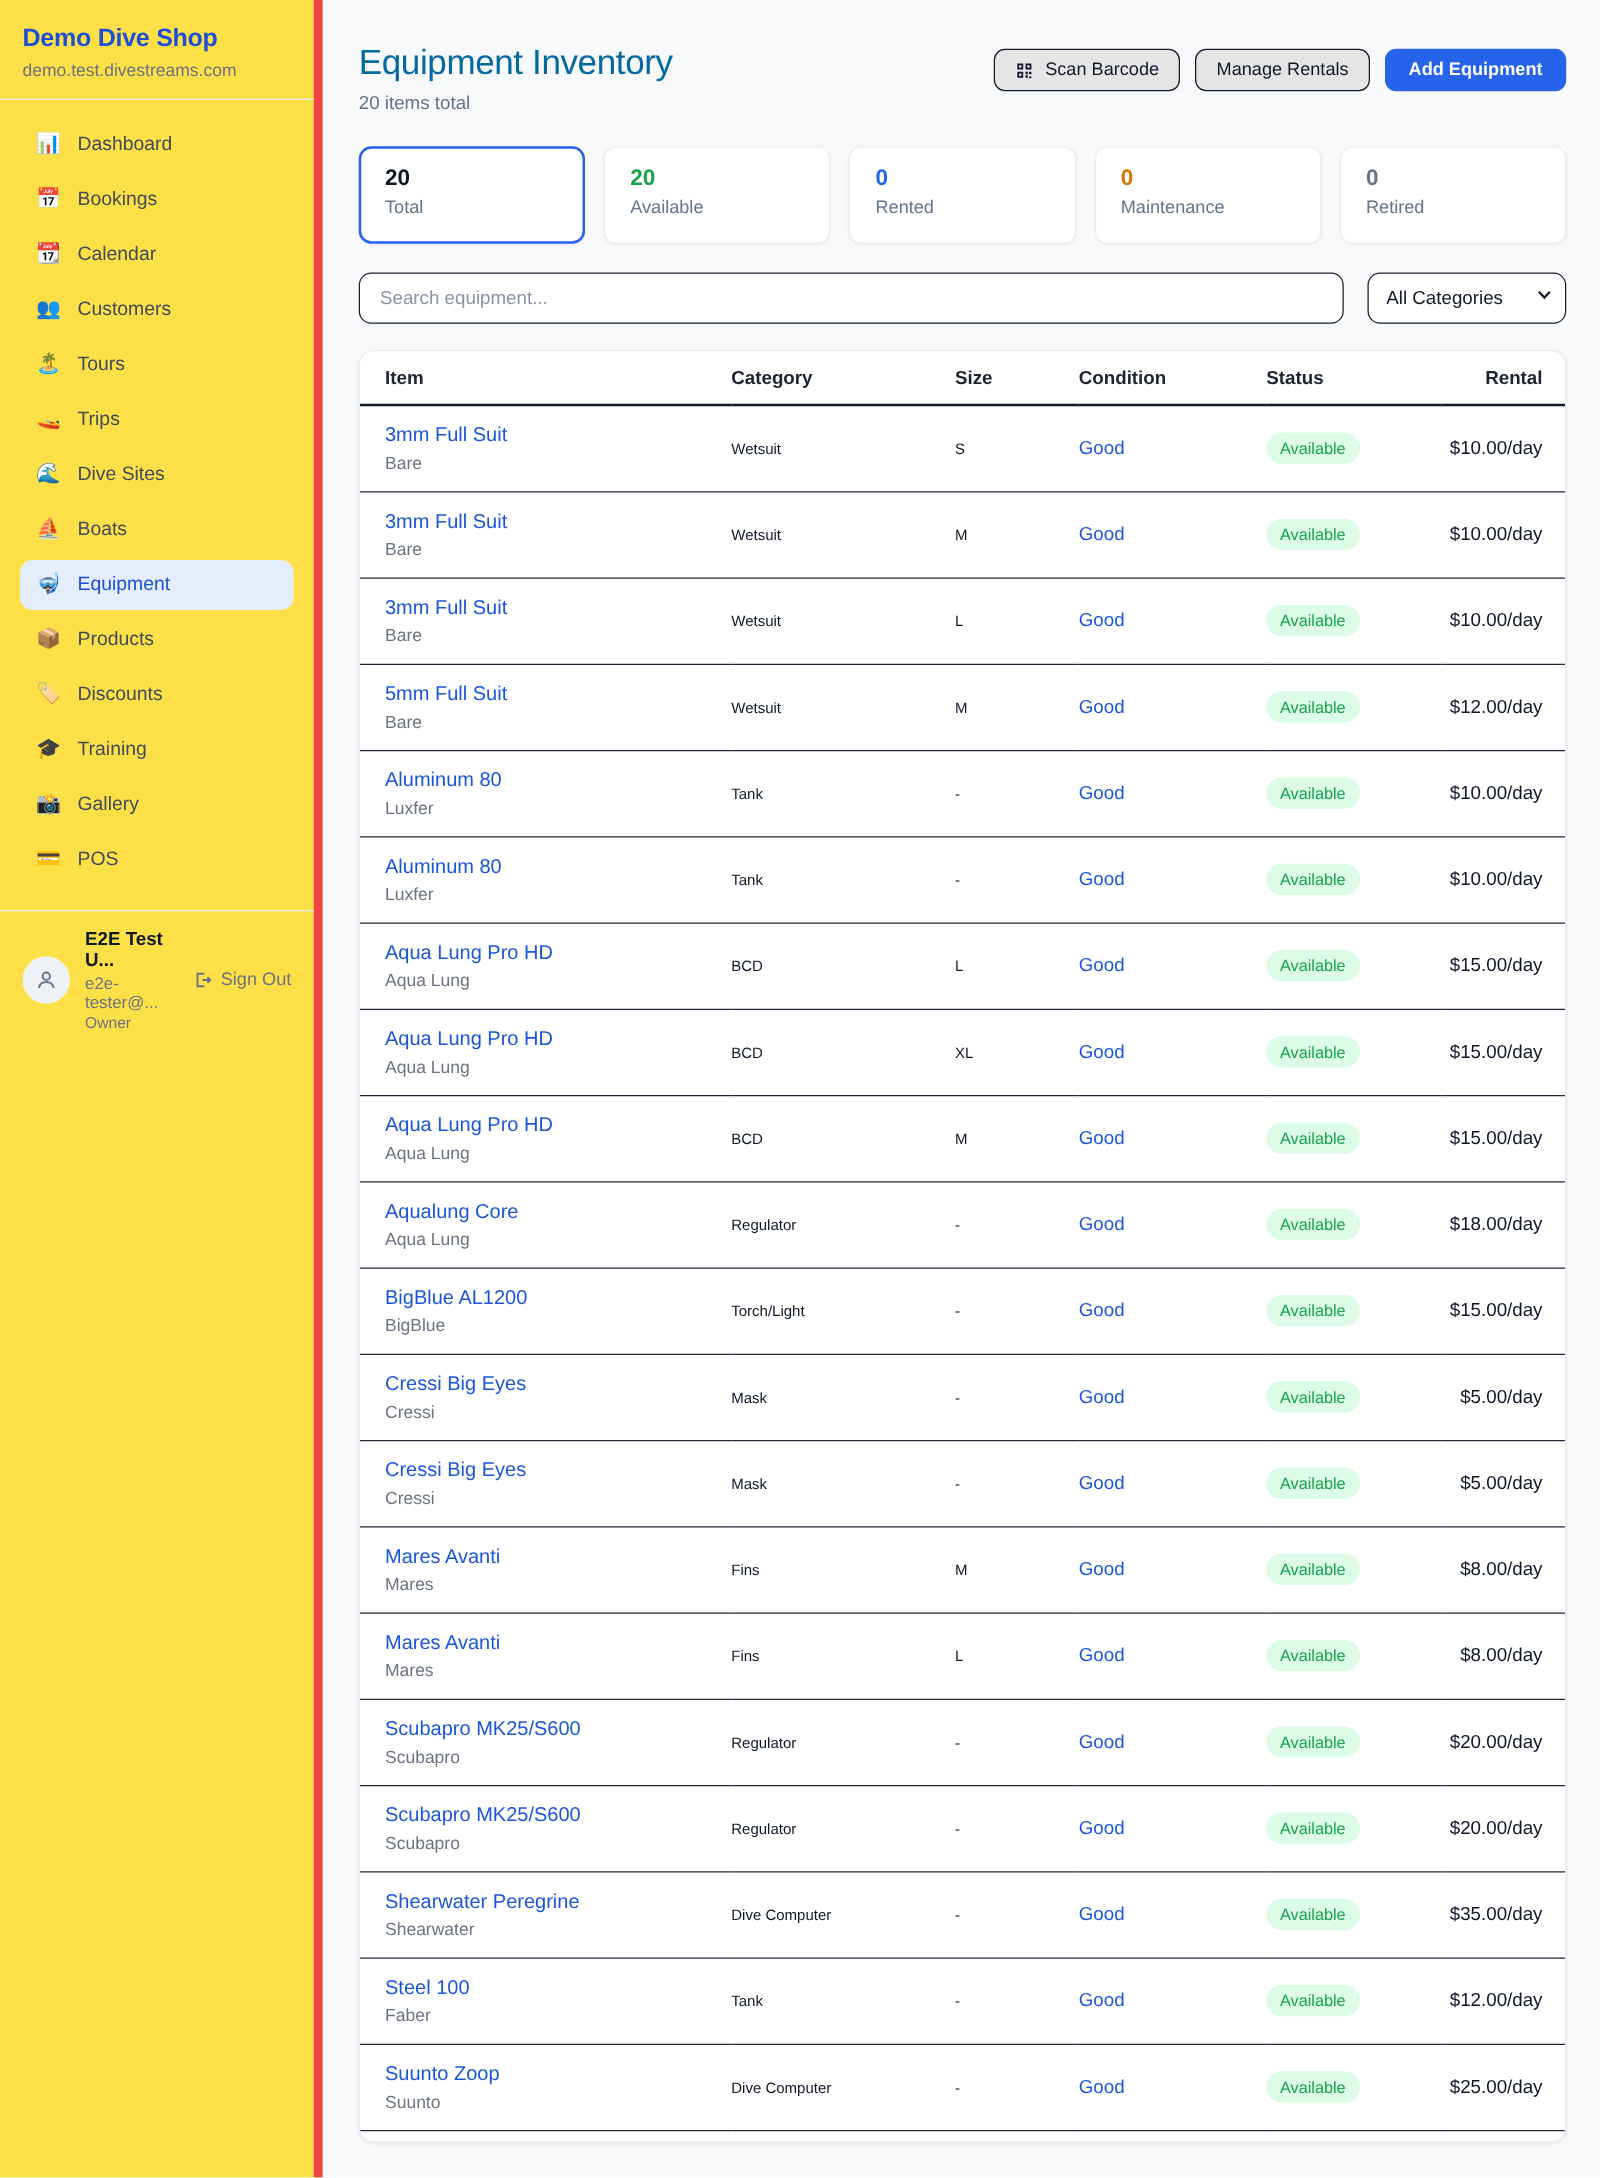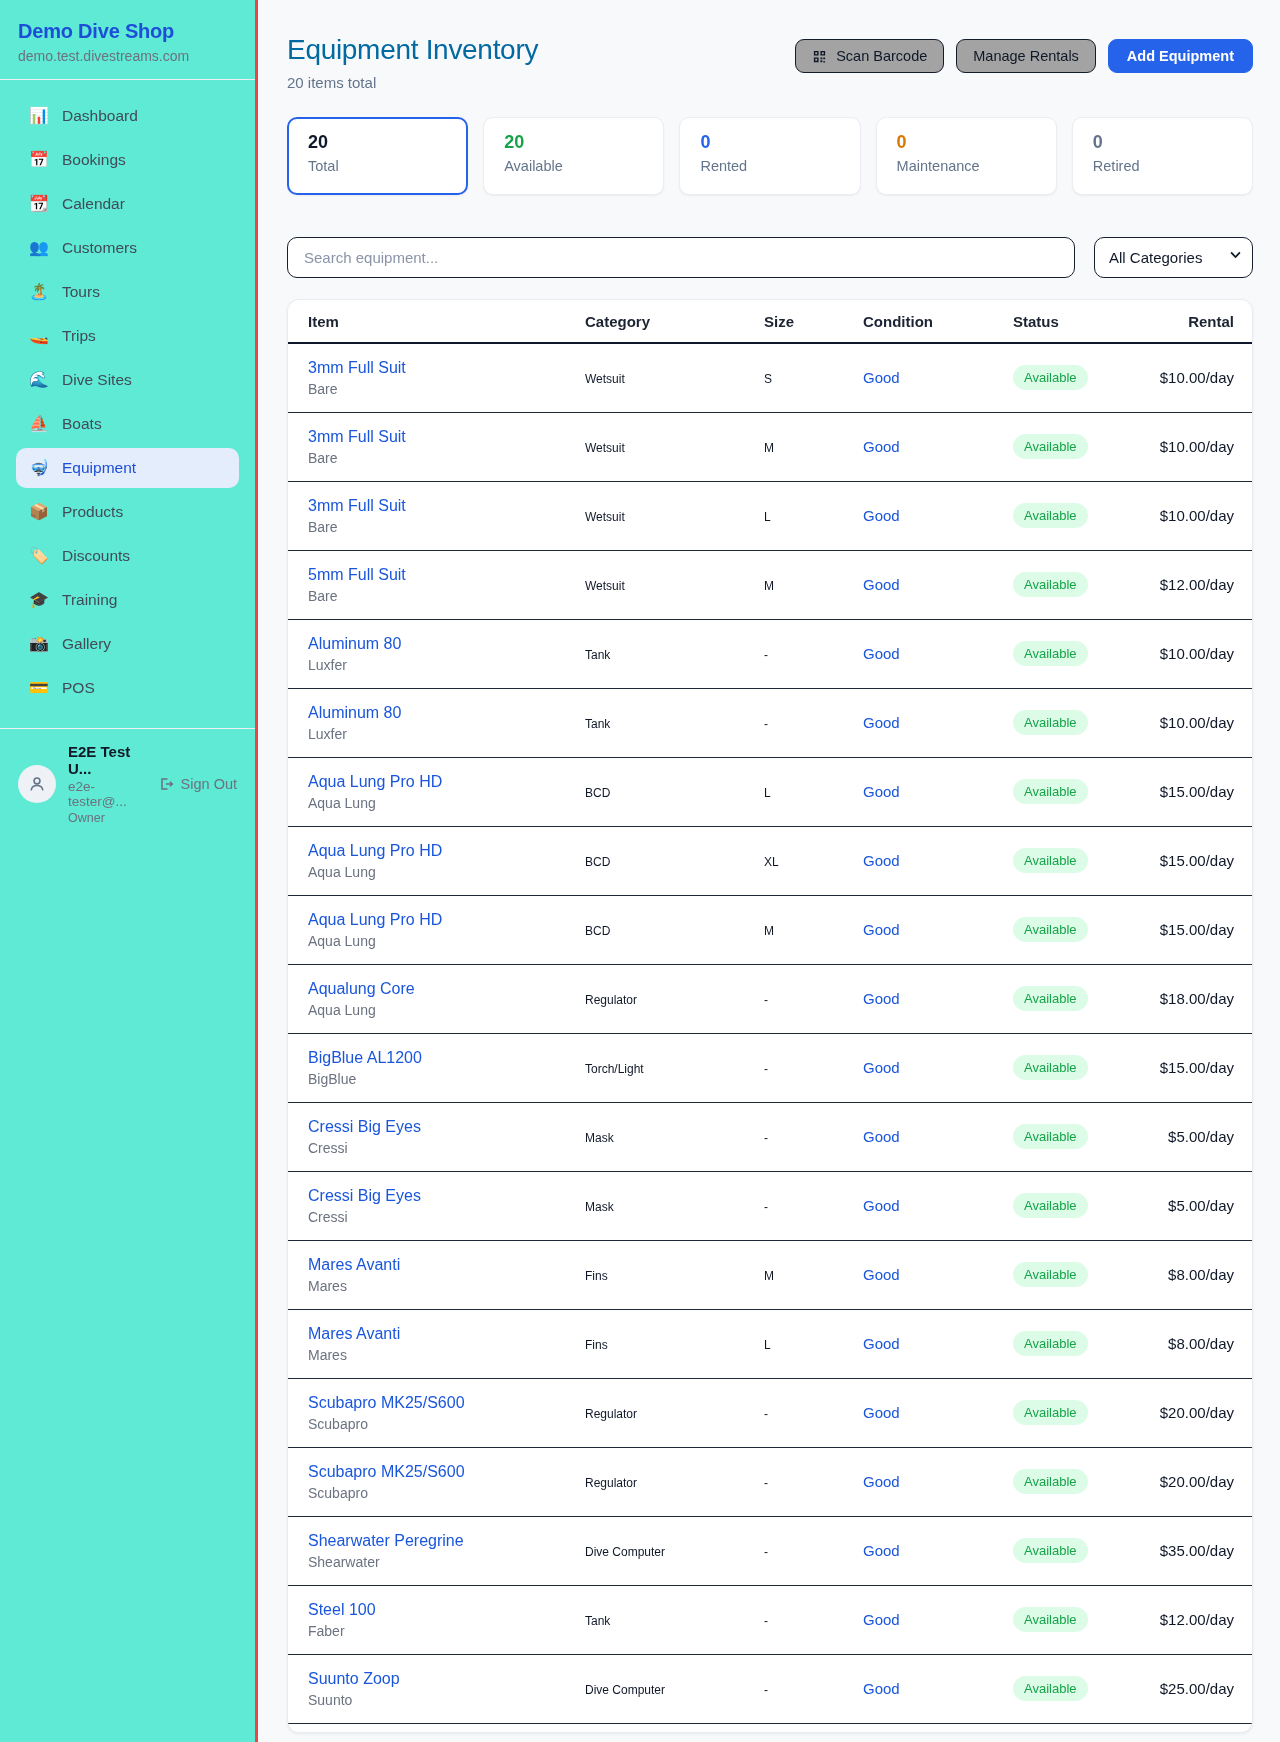--- a/index.html
+++ b/index.html
@@ -8,21 +8,21 @@
     font-family:"Liberation Sans", sans-serif;
     background:#f7f9fb;
     color:#0f172a;
     overflow:hidden;
     position:relative;
   }
 
   
   .sidebar {
     position:absolute; left:0; top:0; width:258px; height:1742px;
-    background:#5eead4; border-right:3px solid #ef4444;
+    background:#fde047; border-right:7px solid #ef4444;
     display:flex; flex-direction:column;
   }
   .sidebar-header { padding:20px 18px 15px 18px; border-bottom:1px solid #eceff3; }
   .shop-name { font-size:20px; font-weight:bold; color:#1d4ed8; letter-spacing:-0.2px; }
   .shop-domain { font-size:14px; color:#6b7280; margin-top:5px; }
   .nav { padding:16px 16px 8px 16px; }
   .nav-item {
     display:flex; align-items:center; gap:13px;
     height:40px; margin-bottom:4px; padding:0 13px;
     border-radius:10px; cursor:pointer;
@@ -52,37 +52,37 @@
   .main { margin-left:258px; padding:34px 27px 30px 29px; }
   .page-header { display:flex; justify-content:space-between; align-items:flex-start; }
   .page-title { font-size:28px; font-weight:normal; color:#0369a1; letter-spacing:-0.3px; }
   .page-subtitle { font-size:15px; color:#64748b; margin-top:8px; }
   .header-actions { display:flex; gap:12px; margin-top:5px; }
   .btn {
     height:34px; border-radius:9px; padding:0 16px;
     display:inline-flex; align-items:center; justify-content:center; gap:9px;
     font-family:"Liberation Sans", sans-serif;
     font-size:14.5px; font-weight:500; cursor:pointer;
-    background:#a3a3a3; border:1px solid #141c28; color:#101828;
+    background:#e5e5e5; border:1px solid #141c28; color:#101828;
   }
   .btn-primary { background:#2563eb; border:1px solid #2563eb; color:#ffffff; font-weight:600; padding:0 18px; }
 
   
   .stats { display:flex; gap:15px; margin-top:26px; }
   .stat-card {
     flex:1; background:#ffffff; border:1px solid #ebeef2; border-radius:10px;
     padding:14px 20px; height:78px;
     box-shadow:0 1px 2px rgba(16,24,40,.06); cursor:pointer;
   }
   .stat-card.active { border:2px solid #2563eb; padding:13px 19px; }
   .stat-value { font-size:18px; font-weight:bold; line-height:1.2; }
   .stat-label { font-size:14.5px; color:#64748b; margin-top:4px; }
 
   
-  .filters { display:flex; gap:19px; margin-top:42px; }
+  .filters { display:flex; gap:19px; margin-top:23px; }
   .search-input {
     flex:1; height:41px; border:1.5px solid #17202e; border-radius:10px;
     padding:0 16px; font-size:15px; color:#101828; background:#ffffff;
     font-family:"Liberation Sans", sans-serif; outline:none;
   }
   .search-input::placeholder { color:#8a94a6; }
   .select-wrap { position:relative; width:159px; }
   .category-select {
     width:100%; height:41px; border:1.5px solid #17202e; border-radius:10px;
     background:#ffffff; font-size:15px; color:#101828; padding:0 30px 0 14px;

